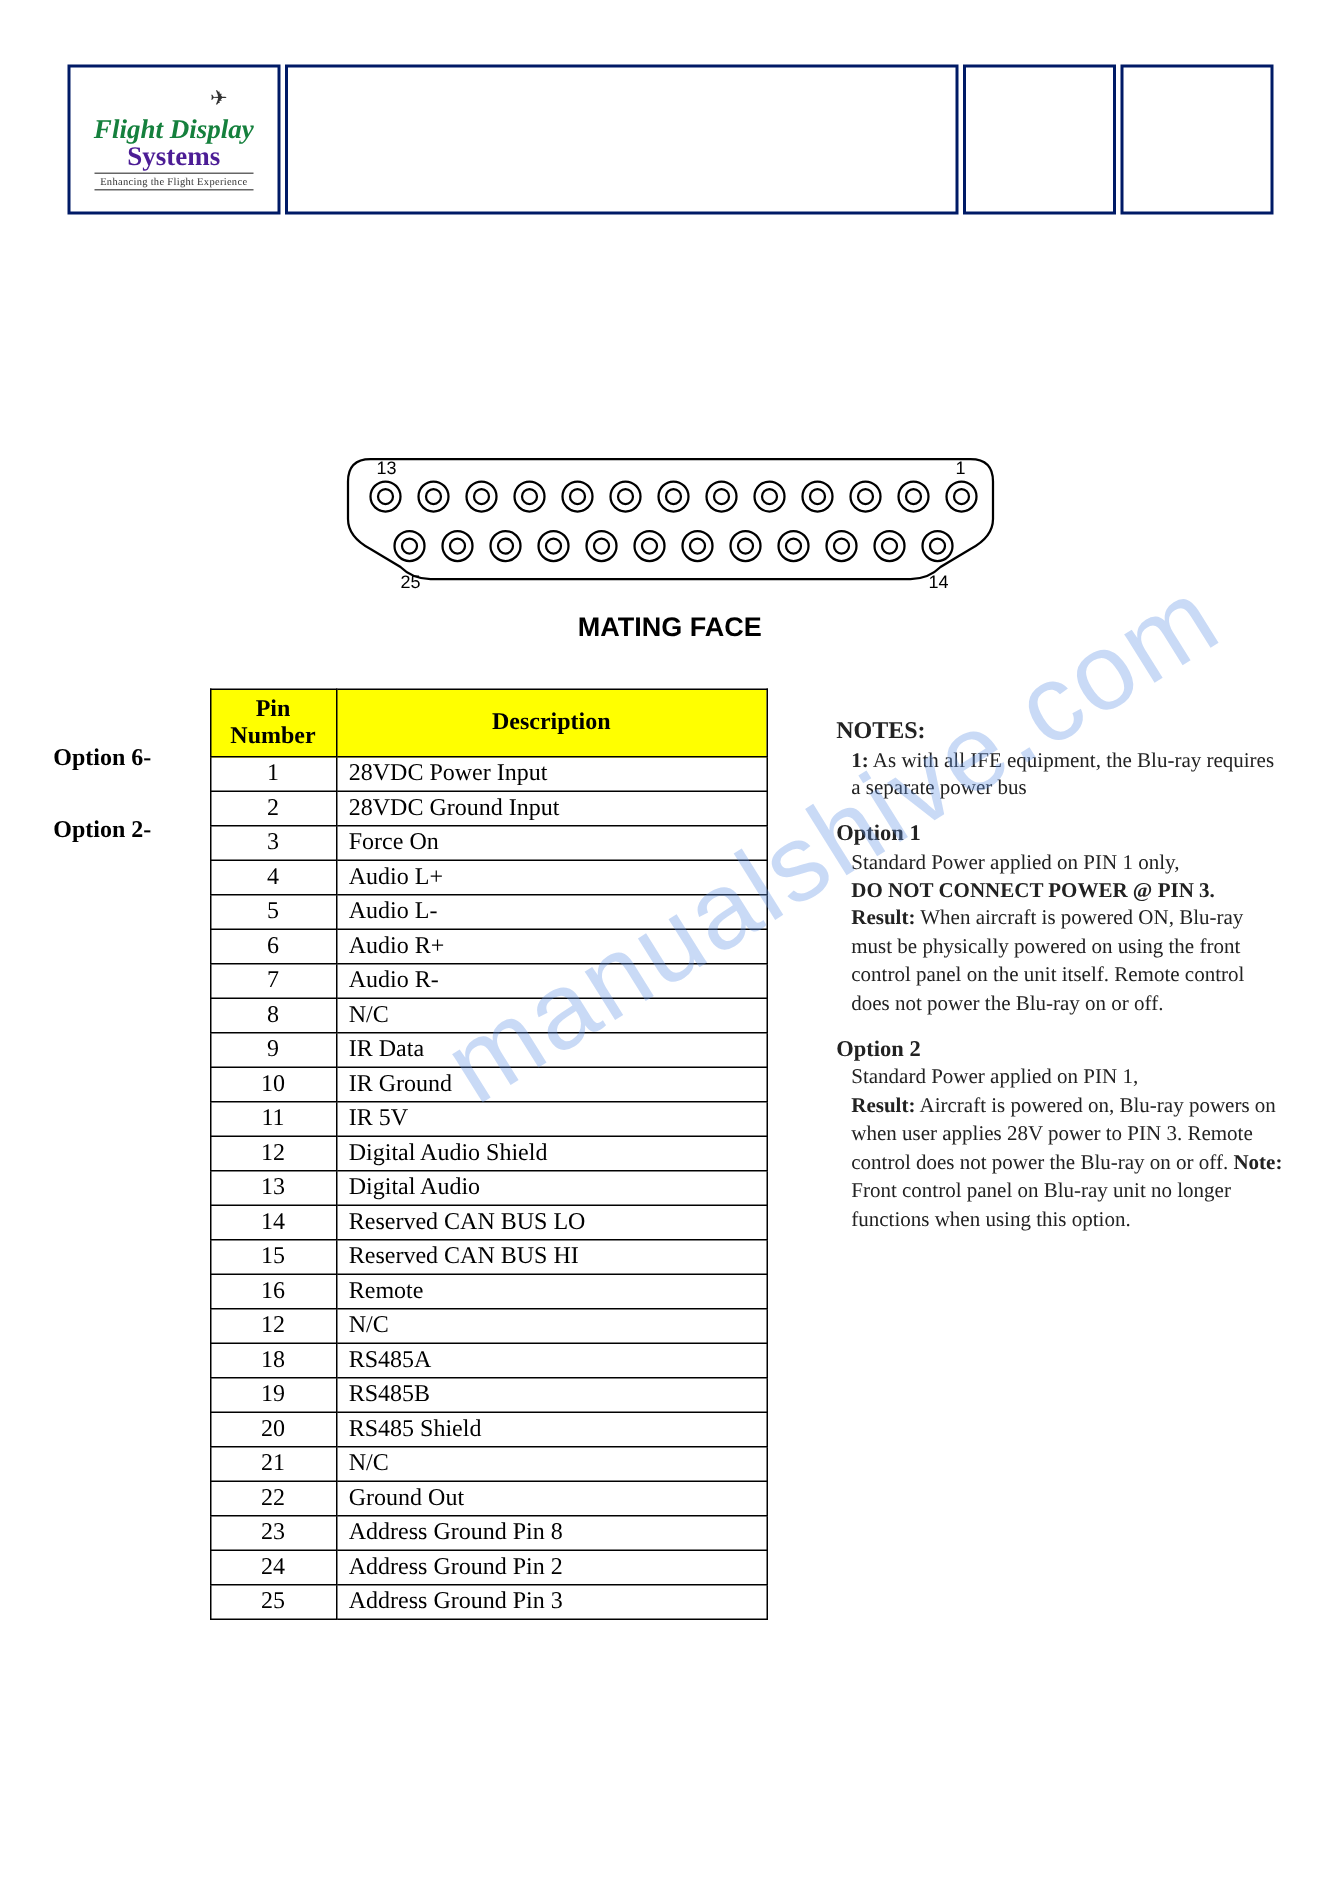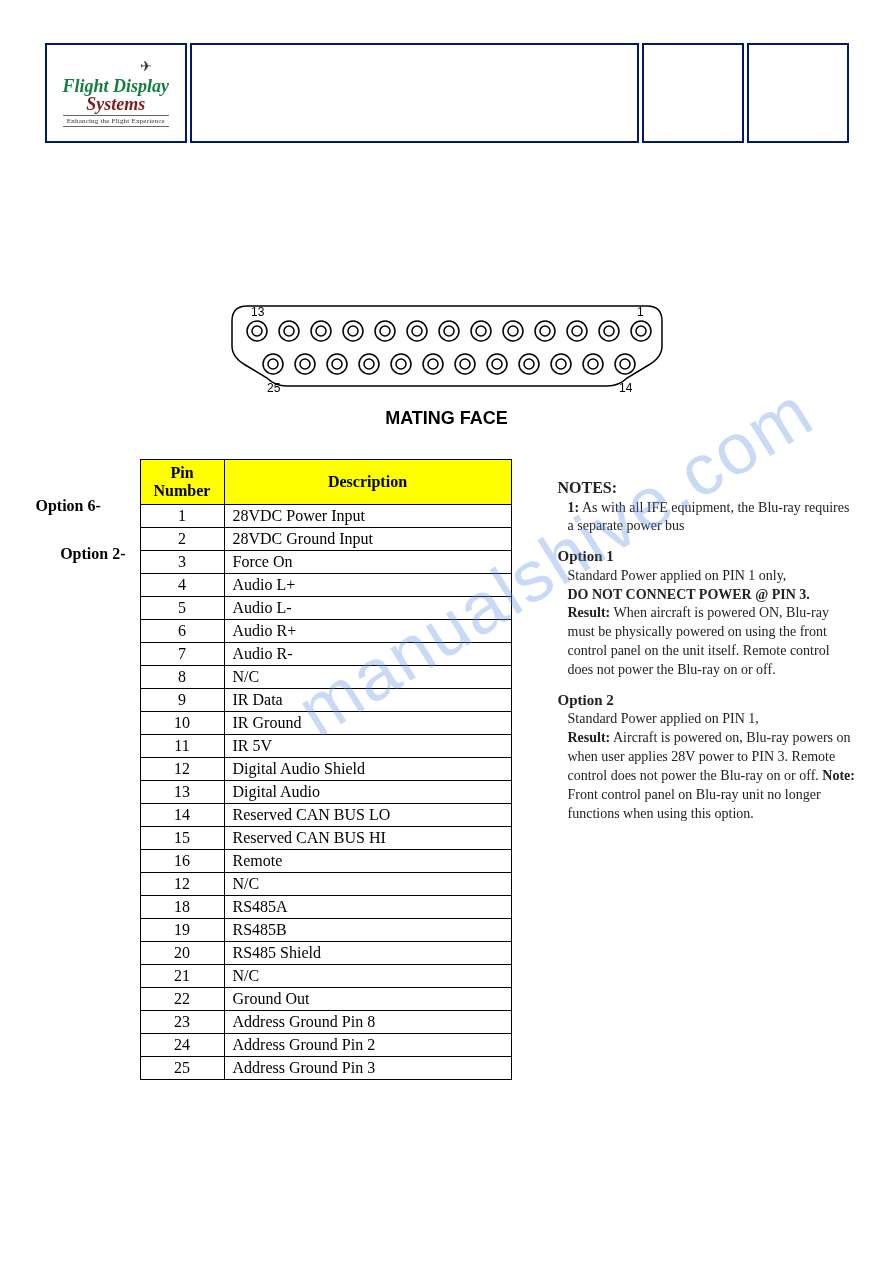--- a/index.html
+++ b/index.html
@@ -20,21 +20,21 @@
     .header-table td {
       border: 2px solid #001a66;
       height: 100px;
       vertical-align: middle;
     }
     .header-logo-cell { width: 140px; text-align: center; padding: 8px; }
     .header-mid-cell { width: 440px; }
     .header-small-cell { width: 100px; }
     .logo-box { display: inline-block; text-align: center; }
     .logo-line1 { font-family: Georgia, serif; font-style: italic; font-weight: bold; color: #15803d; font-size: 18px; line-height: 1; }
-    .logo-line2 { font-family: Georgia, serif; font-style: italic; font-weight: bold; color: #7f1d1d; font-size: 18px; line-height: 1; }
+    .logo-line2 { font-family: Georgia, serif; font-weight: bold; color: #4c1d95; font-size: 18px; line-height: 1; }
     .logo-tag { font-size: 7px; color: #333; border-top: 1px solid #666; border-bottom: 1px solid #666; padding: 1px 0; margin-top: 2px; letter-spacing: 0.2px; }
     .plane { font-size: 14px; color: #333; position: relative; top: -2px; left: 30px; }
 
     .connector-svg { display: block; margin: 150px auto 10px; }
 
     .mating-face {
       text-align: center;
       font-family: Arial, sans-serif;
       font-weight: bold;
       font-size: 18px;
@@ -48,21 +48,21 @@
       gap: 14px;
     }
 
     .option-labels {
       width: 90px;
       font-family: Georgia, serif;
       font-weight: bold;
       font-size: 16px;
       padding-top: 38px;
     }
-    .opt-label-2 { margin-top: 30px; text-align: right; }
+    .opt-label-2 { margin-top: 30px; }
 
     .pin-table {
       border-collapse: collapse;
       width: 372px;
     }
     .pin-table th, .pin-table td {
       border: 1px solid #000;
       padding: 2px 8px;
       font-size: 16px;
       font-family: Georgia, serif;

